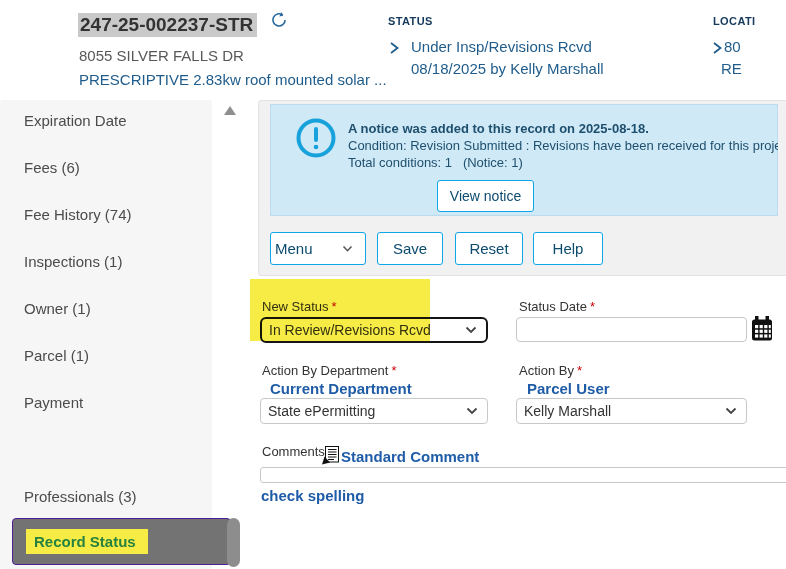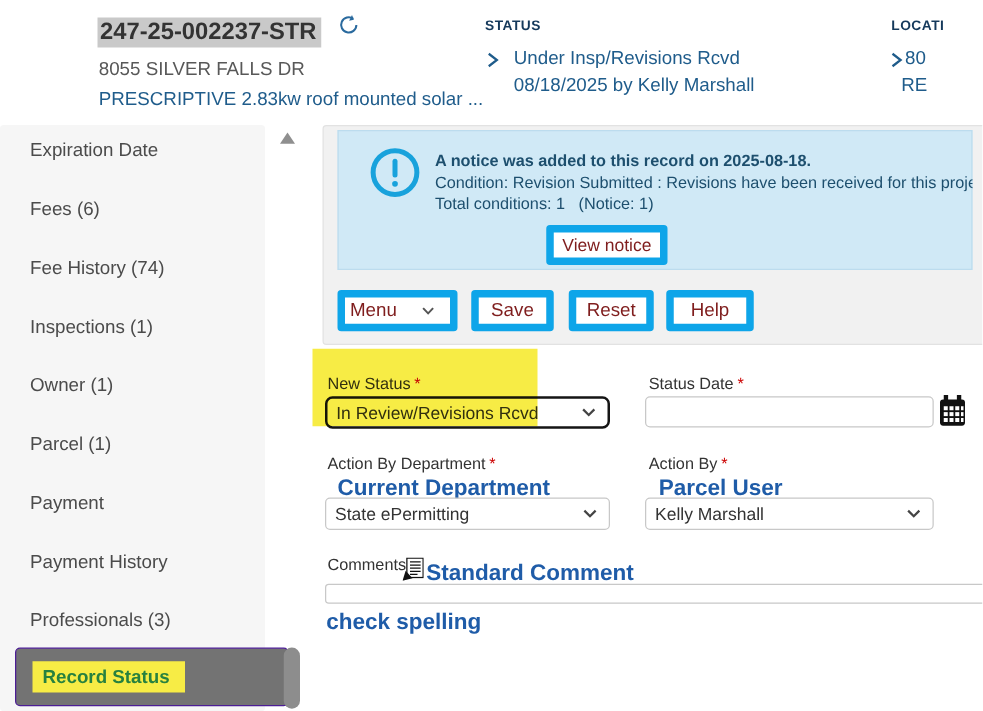--- a/index.html
+++ b/index.html
@@ -26,31 +26,31 @@
              border-right:6px solid transparent;border-bottom:9px solid #8f8f8f;cursor:pointer;}
   .scroll-thumb{left:227px;top:518px;width:13px;height:49px;background:#8d8d8d;border-radius:7px;cursor:pointer;}
 
   
   .main-panel{left:258px;top:100px;width:532px;height:176px;background:#f1f1f1;border:1px solid #e2e2e2;
               box-sizing:border-box;border-radius:3px;}
   .notice-box{left:270px;top:104px;width:508px;height:112px;background:#d0e9f6;border:1px solid #bcdcee;
               box-sizing:border-box;}
   .notice-line{left:348px;width:430px;font-size:13px;color:#1d4f6e;white-space:pre;overflow:hidden;}
   .bold{font-weight:bold;}
-  .btn{background:#fff;border:6px solid #0ea5e9;border-radius:3px;font-family:"Liberation Sans",sans-serif;
-       font-size:15px;color:#7f1d1d;box-sizing:border-box;display:flex;align-items:center;
+  .btn{background:#fff;border:1px solid #0ea5e9;border-radius:3px;font-family:"Liberation Sans",sans-serif;
+       font-size:15px;color:#0c4a6e;box-sizing:border-box;display:flex;align-items:center;
        justify-content:center;cursor:pointer;}
   .toolbar-btn{top:232px;height:33px;}
   .view-btn{left:437px;top:180px;width:97px;height:32px;font-size:14px;}
   .menu-btn{justify-content:space-between;padding:0 12px 0 4px;}
 
   
   .flabel{font-size:13px;color:#333;white-space:nowrap;}
   .req{color:#c00;margin-left:3px;}
-  .blink{font-size:18px;font-weight:bold;color:#1f5ca8;cursor:pointer;white-space:nowrap;}
+  .blink{font-size:15px;font-weight:bold;color:#1f5ca8;cursor:pointer;white-space:nowrap;}
   .selbox{background:#fff;border:1px solid #c8c8c8;border-radius:4px;box-sizing:border-box;height:26px;
           display:flex;align-items:center;justify-content:space-between;padding:0 9px 0 7px;
           font-size:14px;color:#333;cursor:pointer;white-space:nowrap;overflow:hidden;}
   .sel-focus{border:2px solid #151515;border-radius:6px;}
   .tinput{border:1px solid #c8c8c8;border-radius:4px;box-sizing:border-box;
           font-family:"Liberation Sans",sans-serif;font-size:13px;padding:0 5px;background:#fff;}
   .hl-yellow{background:#f7ec45;mix-blend-mode:multiply;pointer-events:none;z-index:5;}
 </style>
 </head>
 <body>
@@ -89,21 +89,20 @@
 
   <div class="abs sidebar-bg"></div>
 
   <div class="abs side-item" style="top:112px;">Expiration Date</div>
   <div class="abs side-item" style="top:159px;">Fees (6)</div>
   <div class="abs side-item" style="top:206px;">Fee History (74)</div>
   <div class="abs side-item" style="top:253px;">Inspections (1)</div>
   <div class="abs side-item" style="top:300px;">Owner (1)</div>
   <div class="abs side-item" style="top:347px;">Parcel (1)</div>
   <div class="abs side-item" style="top:394px;">Payment</div>
-  <div class="abs side-item" style="top:441px;">Payment History</div>
   <div class="abs side-item" style="top:488px;">Professionals (3)</div>
 
   <div class="abs selected-box">
     <span class="record-status-label">Record Status</span>
   </div>
 
   <div class="abs scroll-up"></div>
   <div class="abs scroll-thumb"></div>
 
   <div class="abs main-panel"></div>

